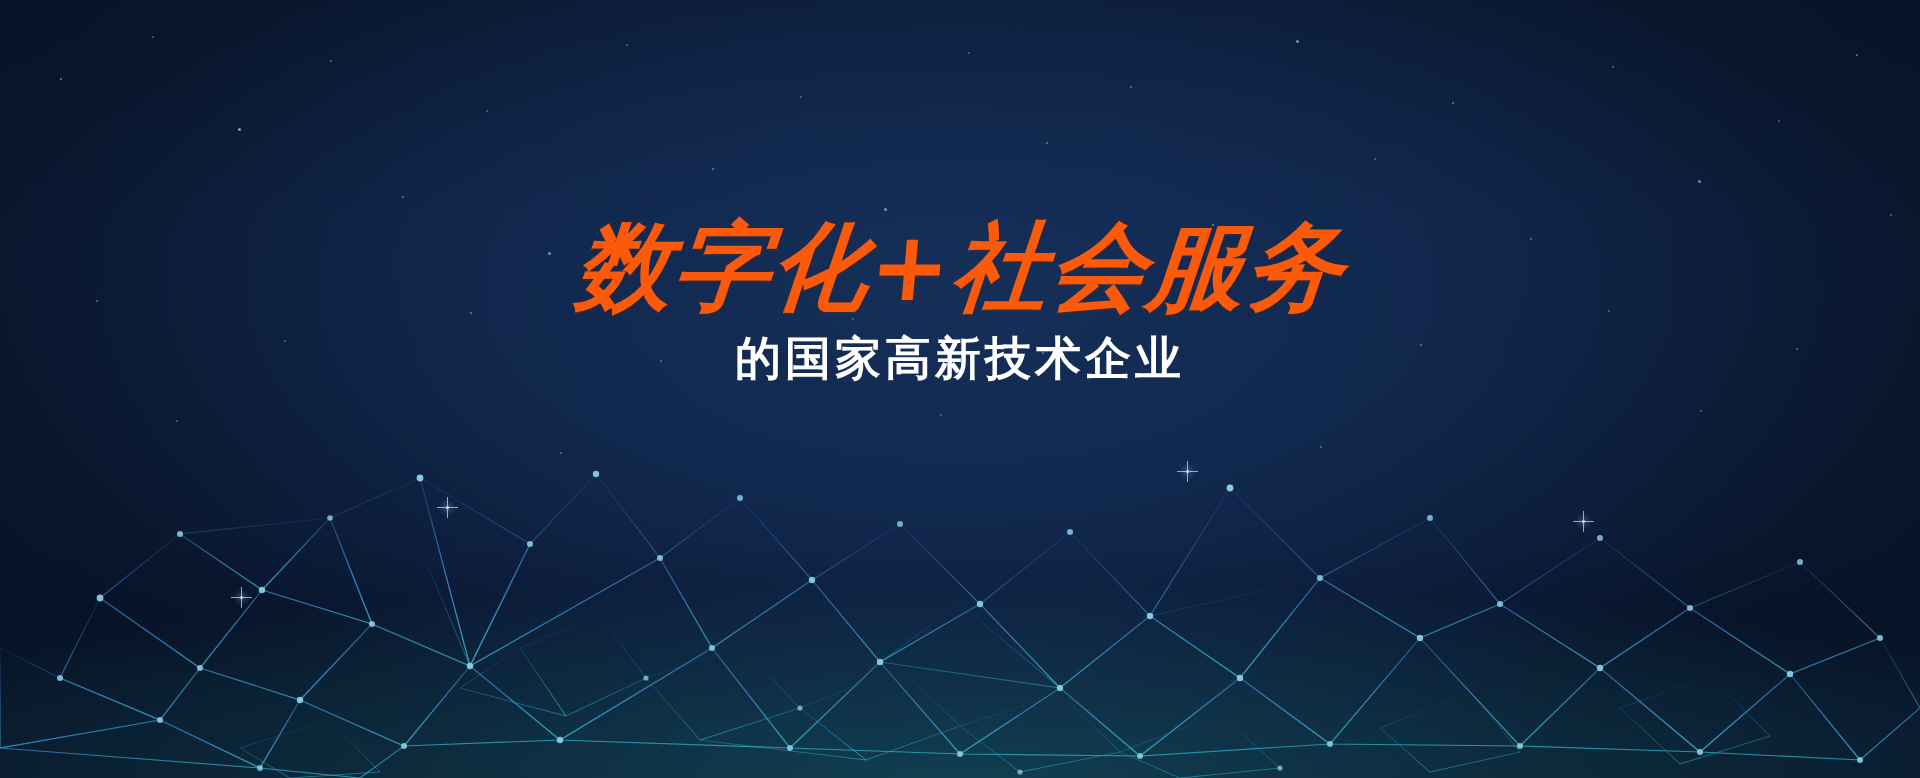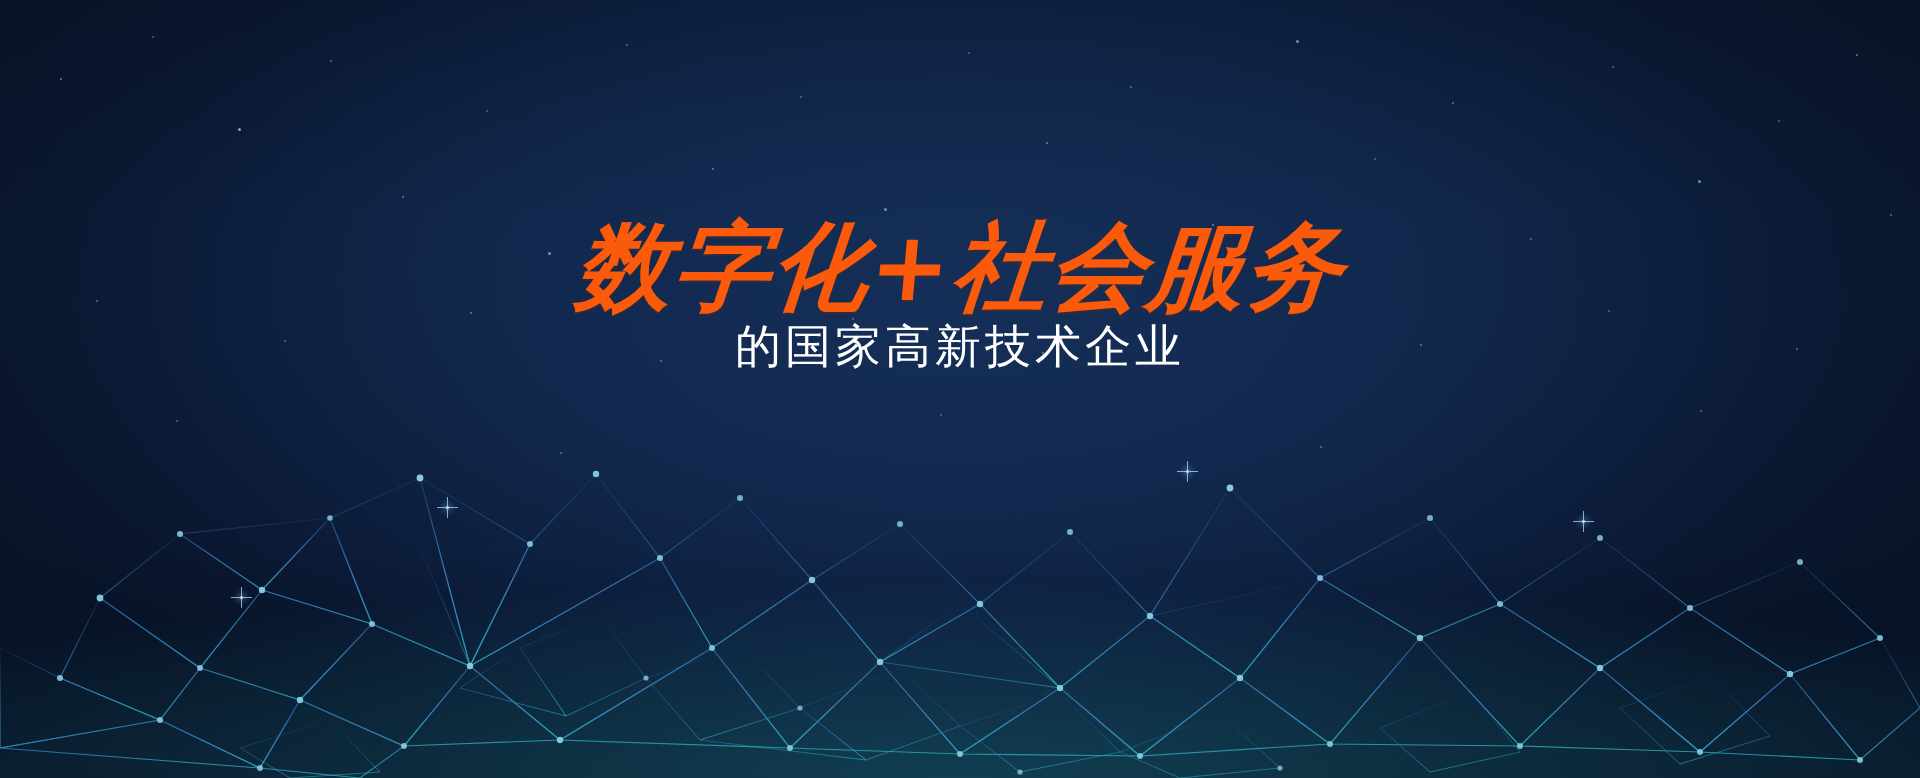--- a/index.html
+++ b/index.html
@@ -57,24 +57,25 @@
     line-height:1.04;
     font-weight:700;
     font-style:italic;
     letter-spacing:2px;
     color:#fa5a0a;
     text-shadow:0 2px 0 rgba(130,40,0,.25);
     transform:skewX(-5deg);
     white-space:nowrap;
   }
   .subline {
+    margin-top:12px;
     font-family:"DejaVu Serif", serif;
     font-size:46px;
     line-height:1.25;
-    font-weight:400;
+    font-weight:700;
     letter-spacing:4px;
     color:#ffffff;
     white-space:nowrap;
   }
 </style>
 </head>
 <body>
 
 <div id="banner">
 

